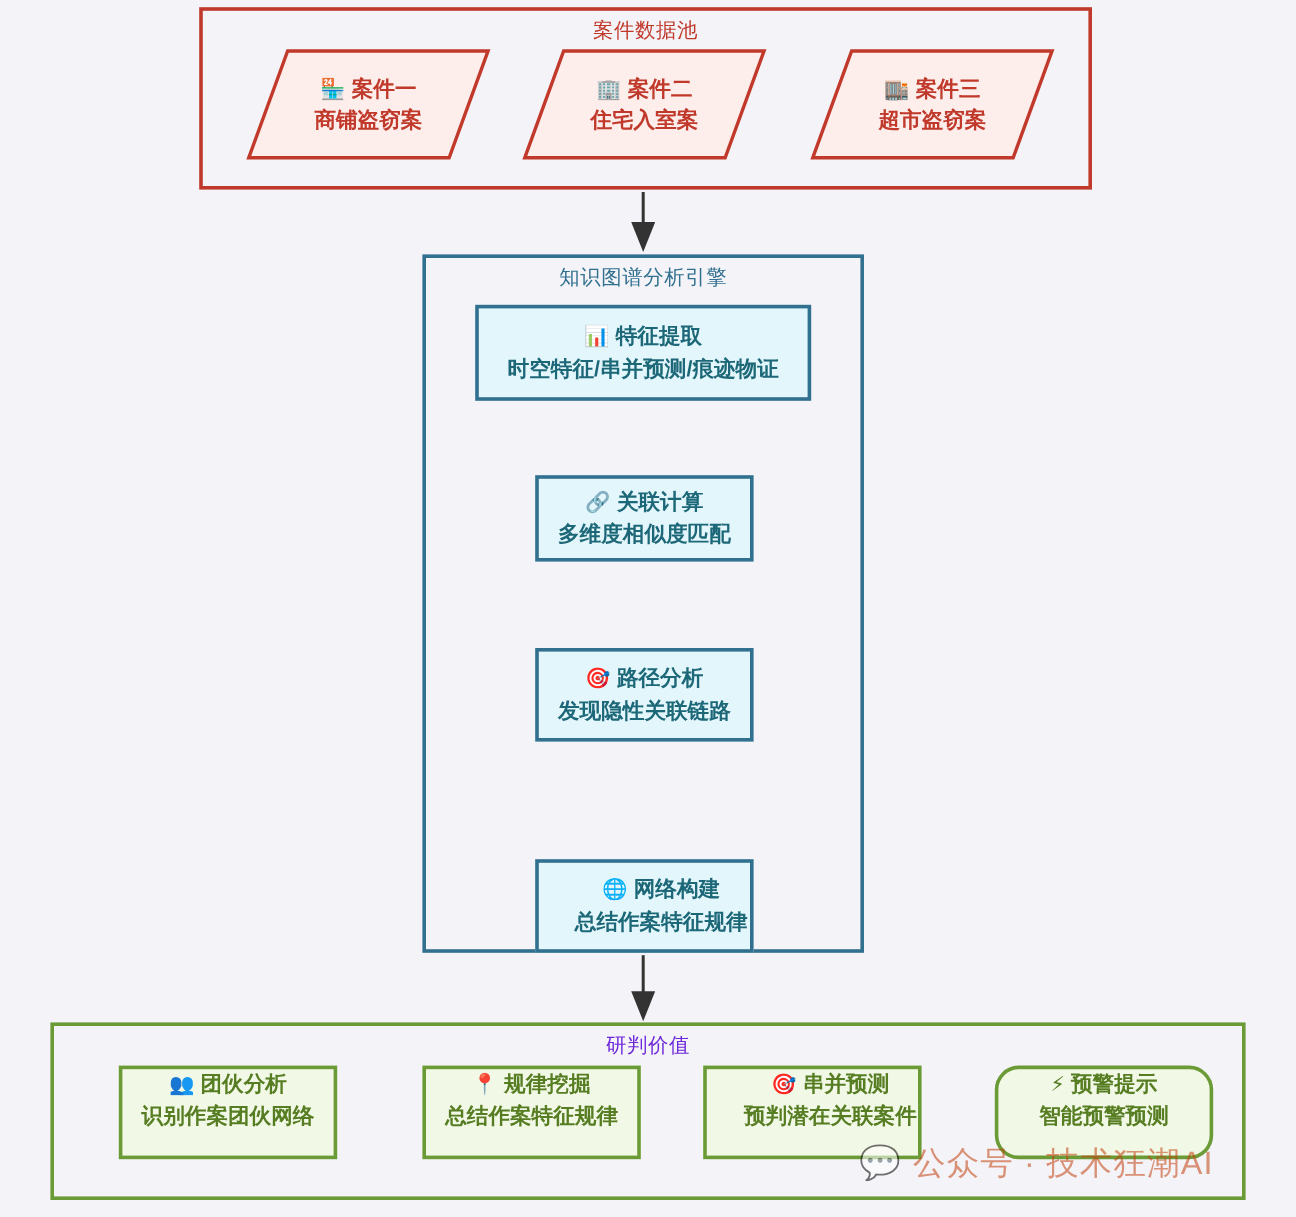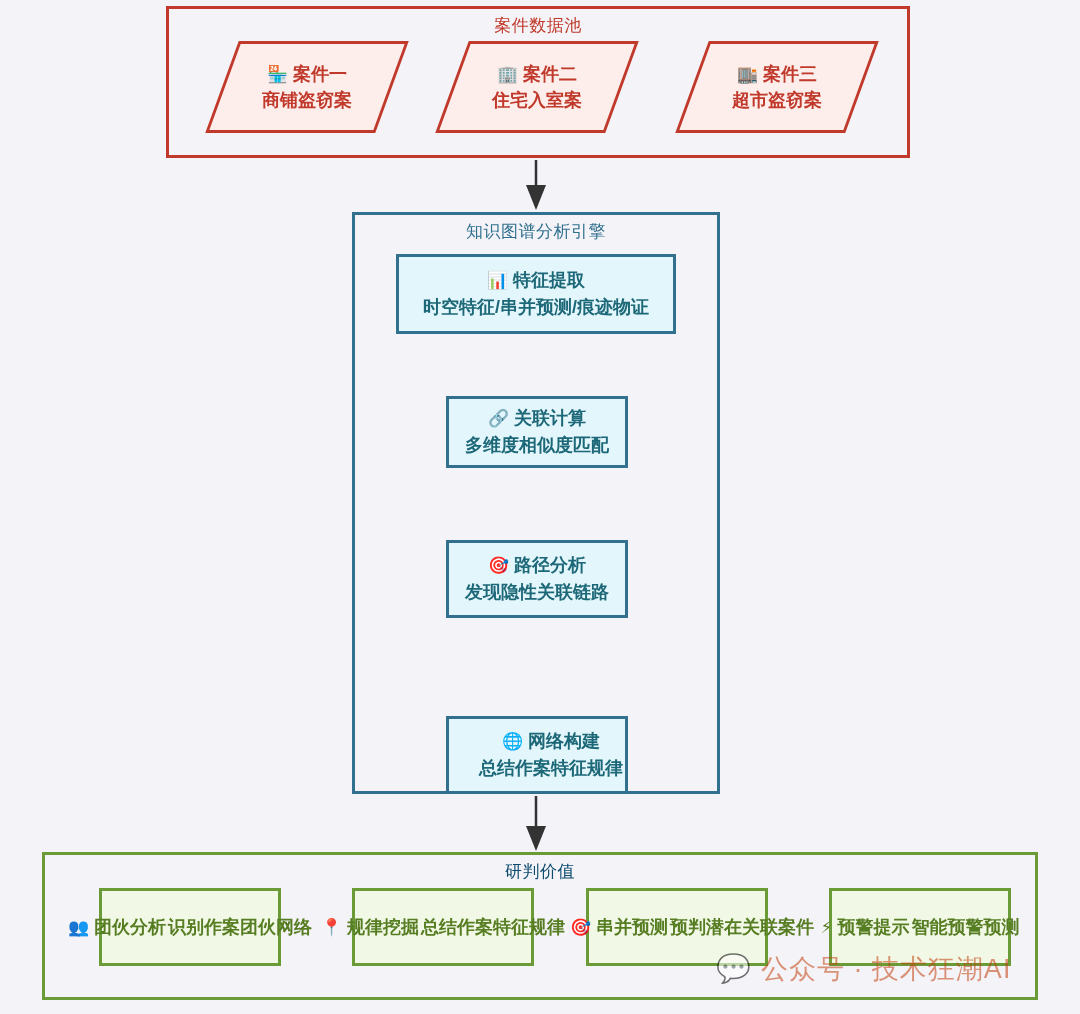--- a/index.html
+++ b/index.html
@@ -62,21 +62,21 @@
   #cluster-engine .cluster-title { color: #31708f; }
 
   
   #cluster-value {
     left: 42px;
     top: 852px;
     width: 996px;
     height: 148px;
     border: 3px solid #6b9b37;
   }
-  #cluster-value .cluster-title { color: #0c4a6e; }
+  #cluster-value .cluster-title { color: #6d28d9; }
 
   
   .case-node {
     position: absolute;
     width: 170px;
     height: 92px;
     background: #fdeeec;
     border: 3px solid #c0392b;
     transform: skewX(-20deg);
     box-sizing: border-box;
@@ -129,36 +129,35 @@
   
   .value-node {
     position: absolute;
     top: 888px;
     width: 182px;
     height: 78px;
     background: #f2f8e6;
     border: 3px solid #6b9b37;
     box-sizing: border-box;
     display: flex;
-    flex-direction: row;
+    flex-direction: column;
     align-items: center;
-    justify-content: center;
     gap: 2px;
   }
   .value-line {
     color: #567d22;
     font-weight: bold;
     font-size: 18px;
     line-height: 25px;
     white-space: nowrap;
   }
   #value-node-1 { left: 99px; }
   #value-node-2 { left: 352px; }
   #value-node-3 { left: 586px; padding-left: 30px; }
-  #value-node-4 { left: 829px; }
+  #value-node-4 { left: 829px; border-radius: 20px; }
 
   .node-icon {
     font-size: 17px;
     line-height: 1;
   }
 
   
   #arrow-layer {
     position: absolute;
     left: 0; top: 0;

